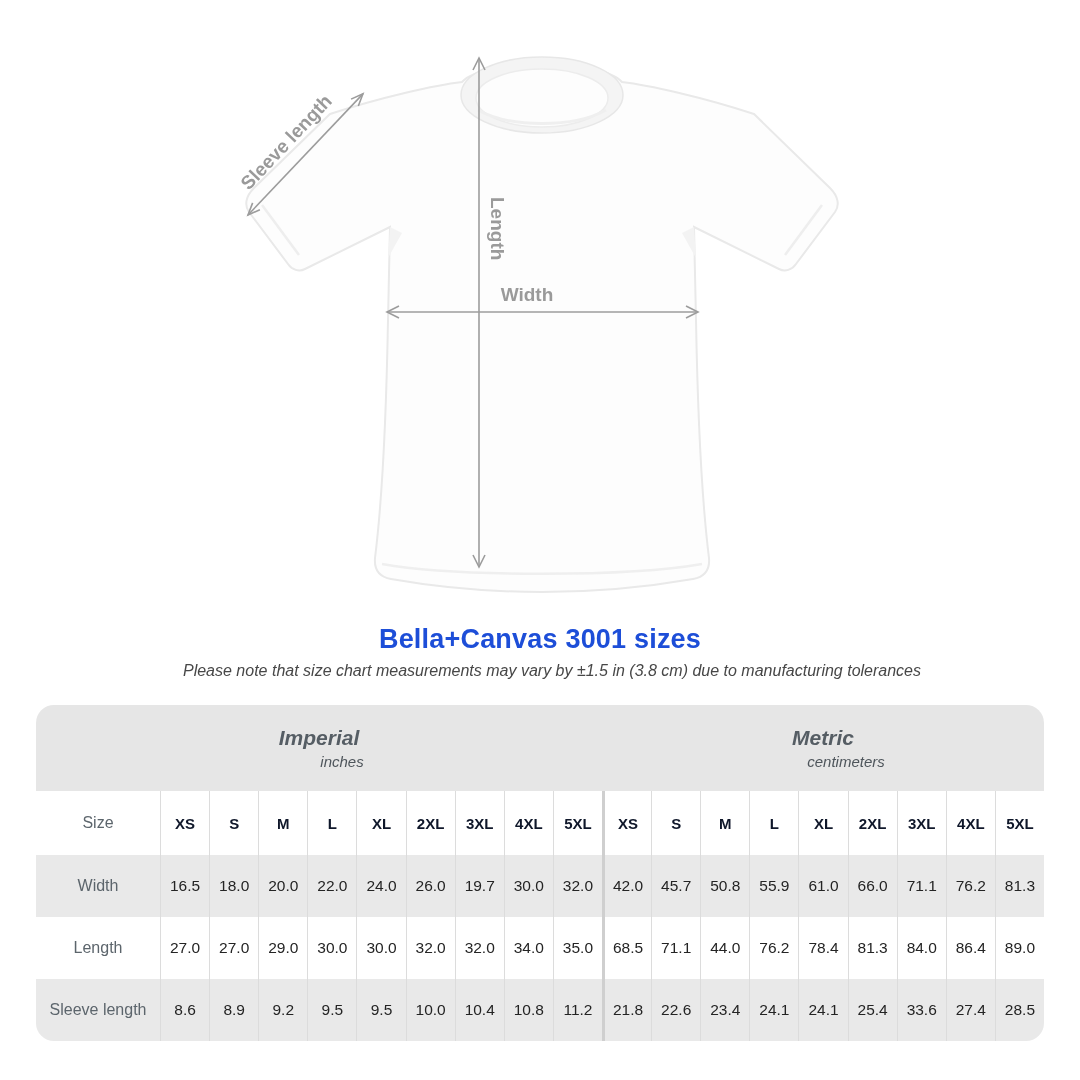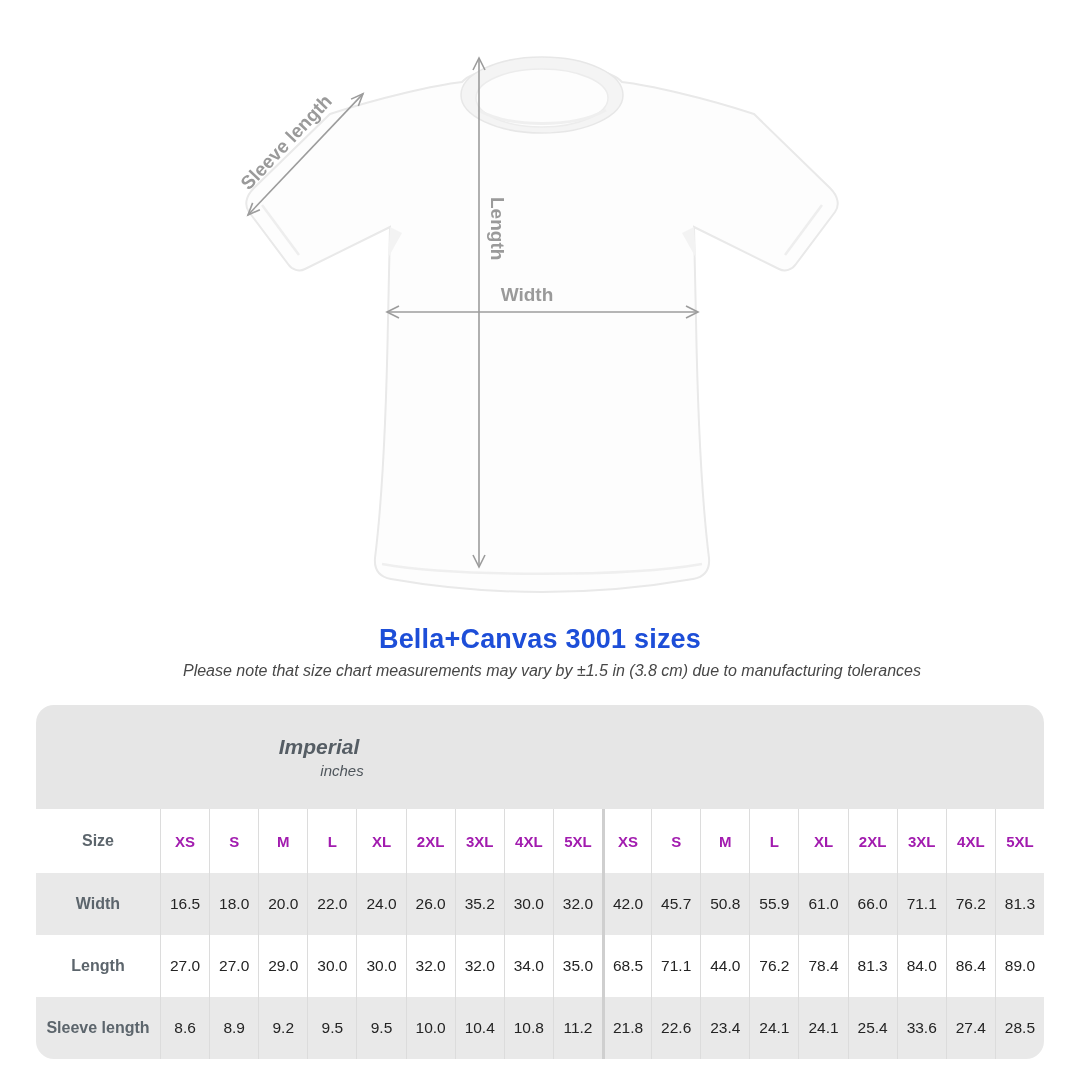--- a/index.html
+++ b/index.html
@@ -14,35 +14,35 @@
     margin:12px 0 7px;letter-spacing:.2px;
   }
   .page-note{
     text-align:center;font-style:italic;font-size:16px;color:#474747;
     margin:0 0 25px;
     padding-left:24px;
   }
   .size-card{margin:0 36px;border-radius:18px;overflow:hidden;}
   .unit-band{
     display:grid;grid-template-columns:124px repeat(18,1fr);
-    background:#e6e6e6;height:104px;
+    background:#e6e6e6;height:86px;
   }
   .unit{display:flex;flex-direction:column;align-items:center;justify-content:center;gap:3px;}
   .unit-imperial{grid-column:1/11;}
   .unit-metric{grid-column:11/20;}
   .u-label{font-size:21px;font-weight:bold;font-style:italic;color:#555d64;}
   .u-sub{font-size:15px;font-style:italic;color:#4e555b;margin-left:46px;}
   .sheet{display:grid;grid-template-columns:124px repeat(18,1fr);}
   .cell{
     height:62px;display:flex;align-items:center;justify-content:center;
     font-size:15.5px;color:#242424;border-left:1px solid #dcdcdc;
     white-space:nowrap;
   }
-  .cell.head{height:64px;font-weight:bold;font-size:15px;color:#a21caf;}
-  .cell.rowlabel{border-left:none;font-weight:bold;font-size:16px;color:#5c656c;}
+  .cell.head{height:64px;font-weight:bold;font-size:15px;color:#0f172a;}
+  .cell.rowlabel{border-left:none;font-weight:normal;font-size:16px;color:#5c656c;}
   .cell.shade{background:#e9e9e9;}
   .cell.gdiv{border-left:3px solid #cfcfcf;}
   .diagram-label{
     font-family:"Liberation Sans","DejaVu Sans",sans-serif;
     font-size:19px;font-weight:bold;fill:#9a9a9a;
   }
 </style>
 </head>
 <body>
 
@@ -113,20 +113,24 @@
 </div>
 
 <h1 class="page-title">Bella+Canvas 3001 sizes</h1>
 <p class="page-note">Please note that size chart measurements may vary by ±1.5 in (3.8 cm) due to manufacturing tolerances</p>
 
 <div class="size-card">
   <div class="unit-band">
     <div class="unit unit-imperial">
       <div class="u-label">Imperial</div>
       <div class="u-sub">inches</div>
+    </div>
+    <div class="unit unit-metric">
+      <div class="u-label">Metric</div>
+      <div class="u-sub">centimeters</div>
     </div>
   </div>
   <div class="sheet" id="sheet">
       <div class="cell rowlabel head">Size</div>
       <div class="cell head">XS</div>
       <div class="cell head">S</div>
       <div class="cell head">M</div>
       <div class="cell head">L</div>
       <div class="cell head">XL</div>
       <div class="cell head">2XL</div>
@@ -142,21 +146,21 @@
       <div class="cell head">3XL</div>
       <div class="cell head">4XL</div>
       <div class="cell head">5XL</div>
       <div class="cell rowlabel shade">Width</div>
       <div class="cell shade">16.5</div>
       <div class="cell shade">18.0</div>
       <div class="cell shade">20.0</div>
       <div class="cell shade">22.0</div>
       <div class="cell shade">24.0</div>
       <div class="cell shade">26.0</div>
-      <div class="cell shade">35.2</div>
+      <div class="cell shade">19.7</div>
       <div class="cell shade">30.0</div>
       <div class="cell shade">32.0</div>
       <div class="cell gdiv shade">42.0</div>
       <div class="cell  shade">45.7</div>
       <div class="cell  shade">50.8</div>
       <div class="cell  shade">55.9</div>
       <div class="cell  shade">61.0</div>
       <div class="cell  shade">66.0</div>
       <div class="cell  shade">71.1</div>
       <div class="cell  shade">76.2</div>

